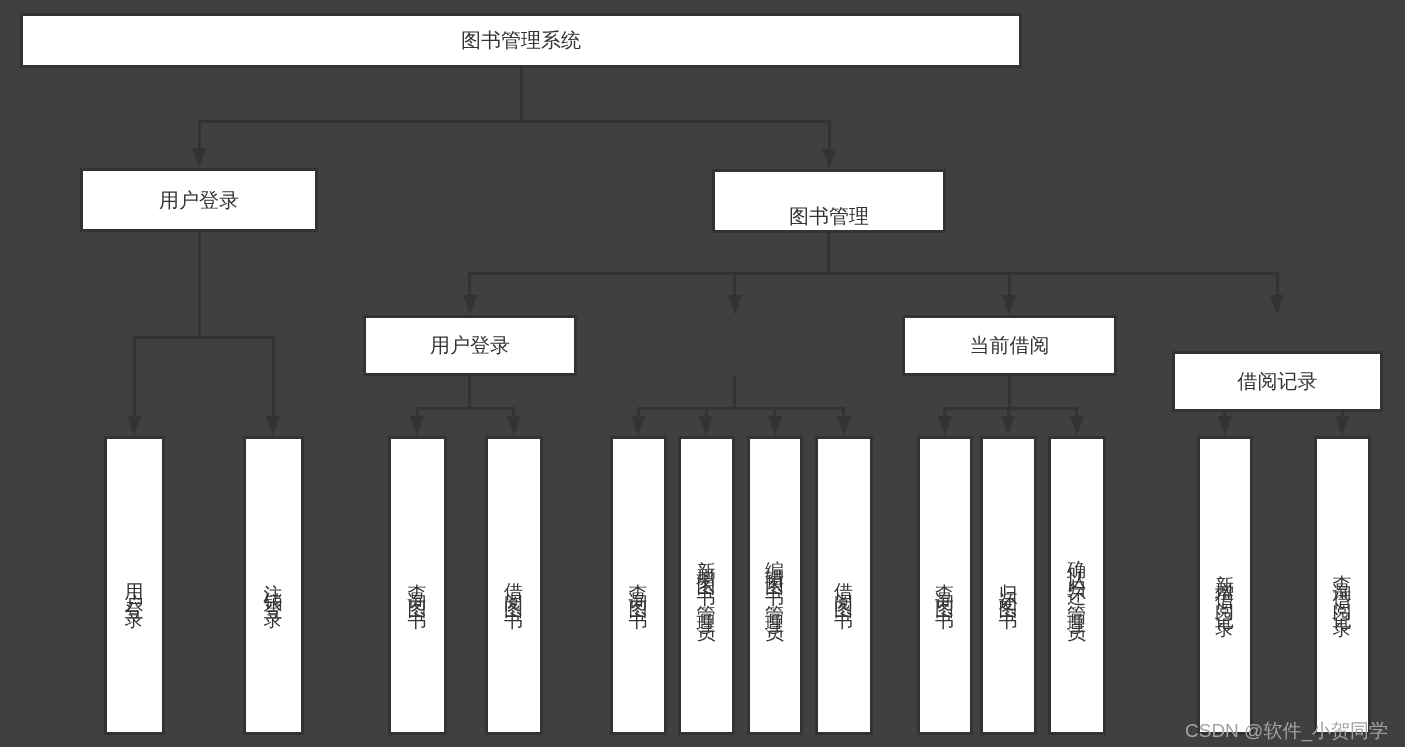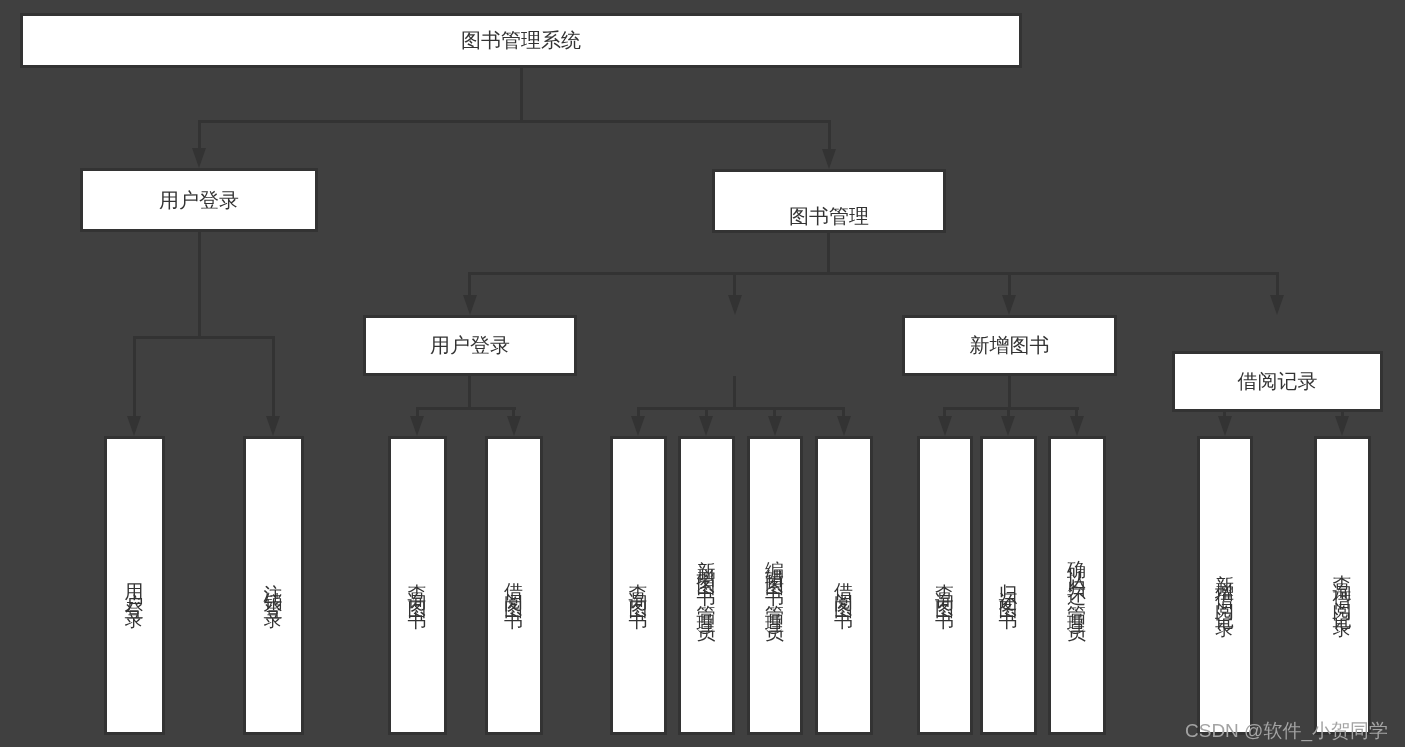--- a/index.html
+++ b/index.html
@@ -90,21 +90,21 @@
   <div class="arrow" style="left:728px;top:295px;"></div>
   <div class="line" style="left:1008px;top:272px;width:3px;height:23px;"></div>
   <div class="arrow" style="left:1002px;top:295px;"></div>
   <div class="line" style="left:1276px;top:272px;width:3px;height:23px;"></div>
   <div class="arrow" style="left:1270px;top:295px;"></div>
 
   <div class="box" style="left:363px;top:315px;width:214px;height:61px;">
     <span>用户登录</span>
   </div>
   <div class="box" style="left:902px;top:315px;width:215px;height:61px;">
-    <span>新增图书</span>
+    <span>当前借阅</span>
   </div>
   <div class="box" style="left:1172px;top:315px;width:211px;height:61px;margin-top:36px;">
     <span>借阅记录</span>
   </div>
 
   <div class="line" style="left:468px;top:376px;width:3px;height:31px;"></div>
   <div class="line" style="left:416px;top:407px;width:100px;height:3px;"></div>
   <div class="line" style="left:416px;top:407px;width:3px;height:11px;"></div>
   <div class="arrow" style="left:410px;top:416px;"></div>
   <div class="line" style="left:512px;top:407px;width:3px;height:11px;"></div>

